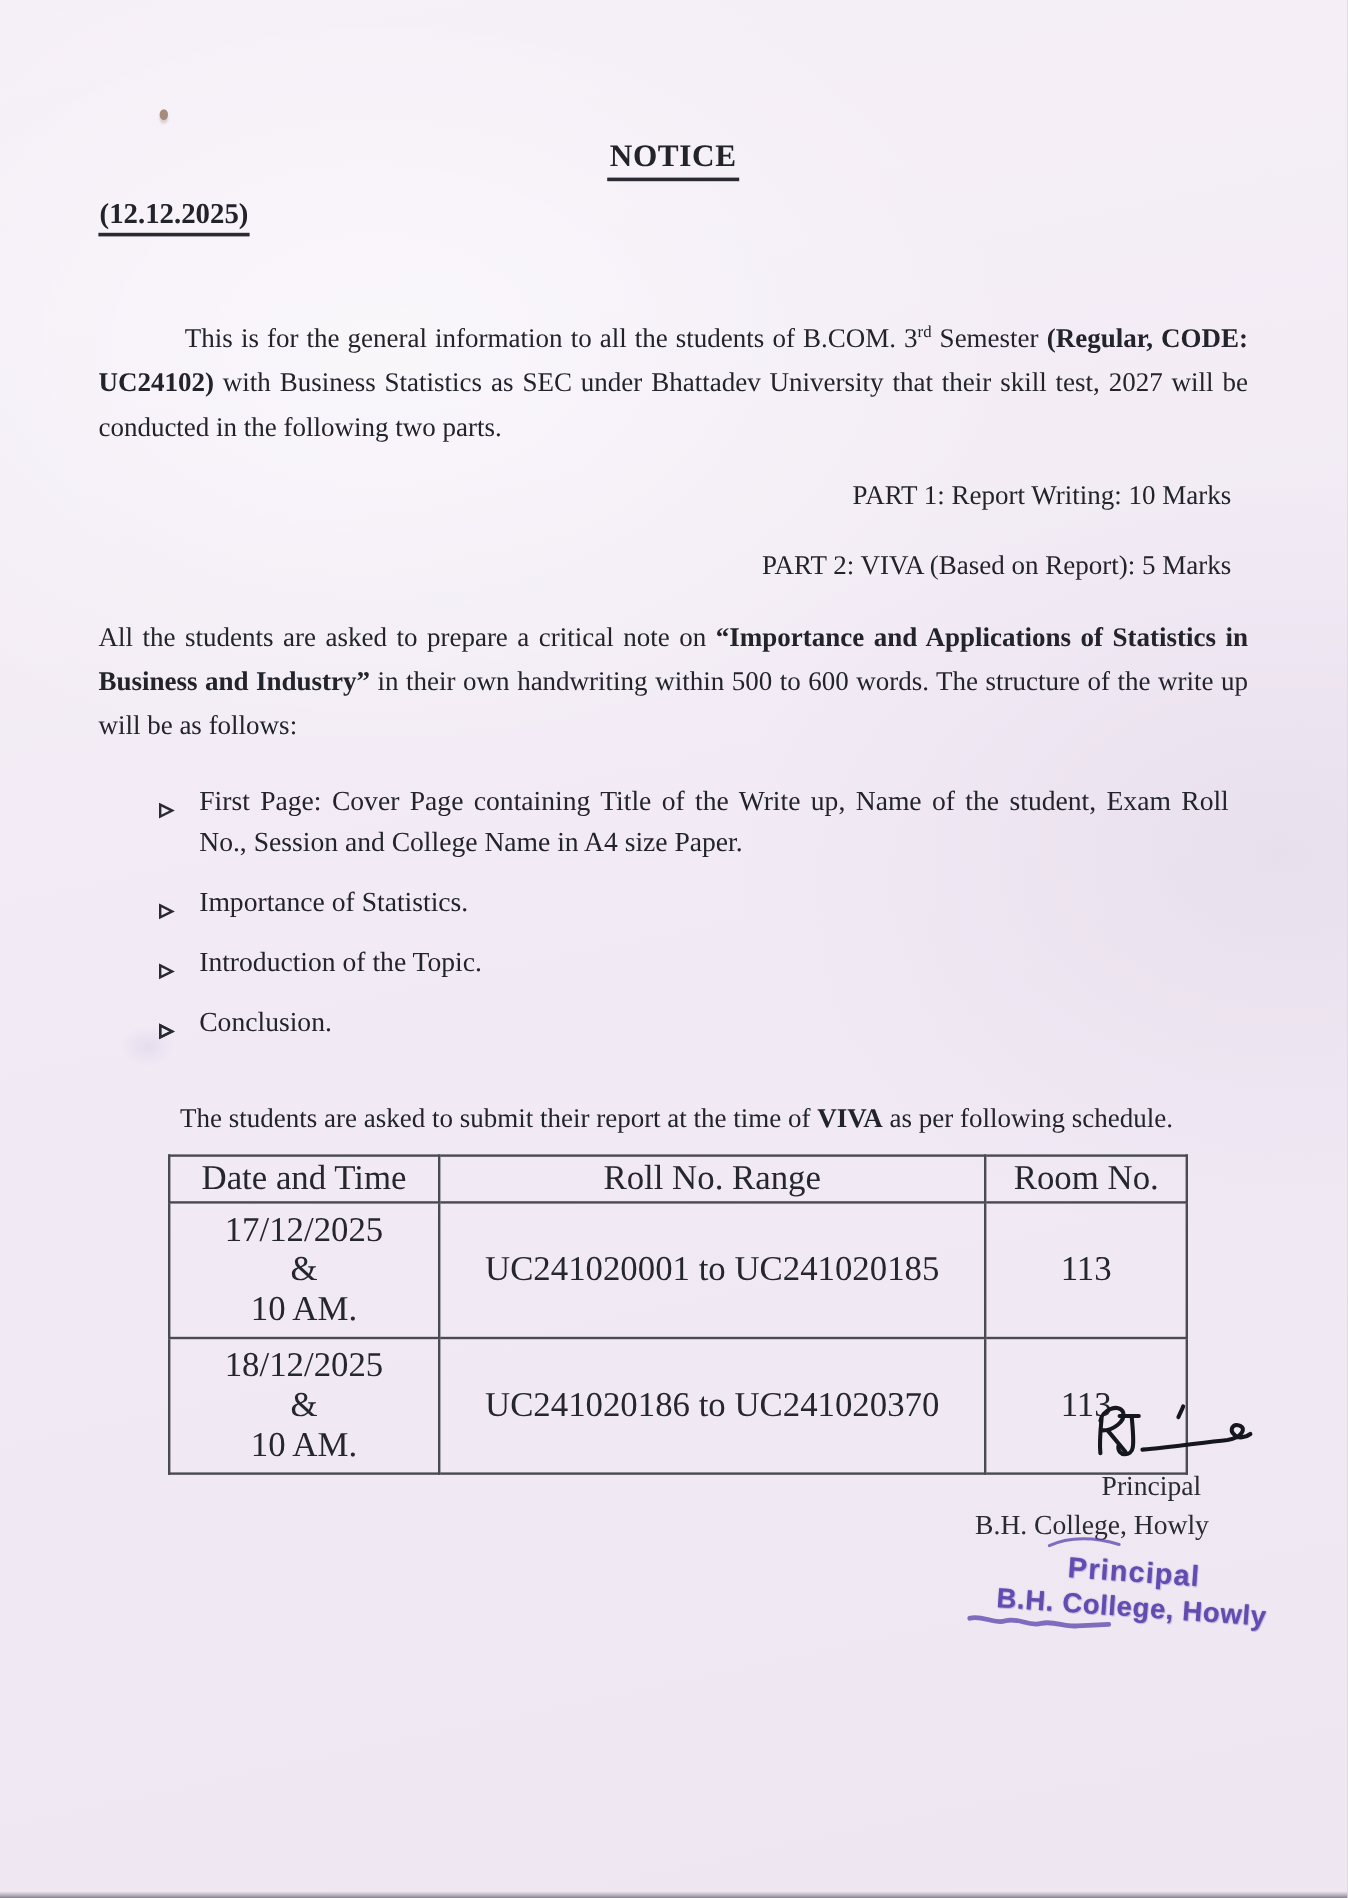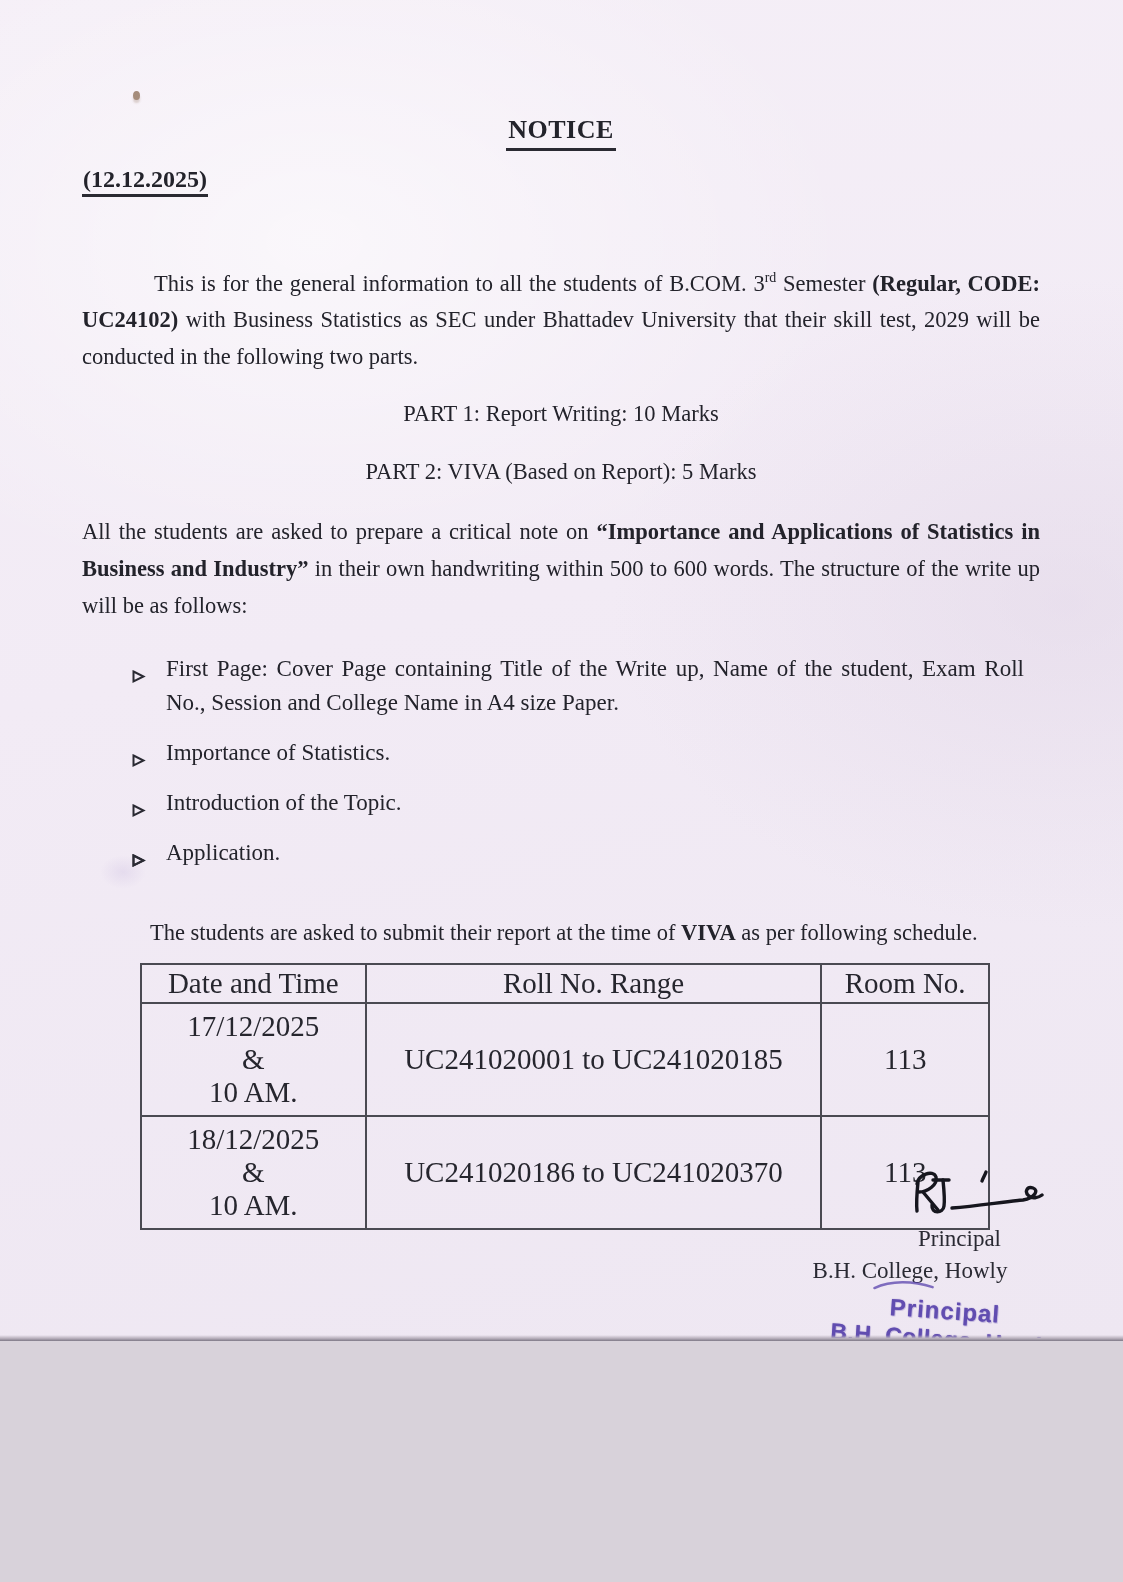--- a/index.html
+++ b/index.html
@@ -1,33 +1,33 @@
 <!DOCTYPE html>
 <html><head>
 <meta charset="utf-8">
 <style>
   html,body{margin:0;padding:0;background:#d8d2da;}
   .page{
-    position:relative;width:1123px;height:1341px;overflow:hidden;
+    position:relative;width:1123px;height:1582px;overflow:hidden;
     font-family:"Liberation Serif",serif;color:#23232b;
     background:
       radial-gradient(900px 600px at 28% 18%, rgba(255,255,255,.55) 0%, rgba(255,255,255,0) 60%),
       radial-gradient(700px 500px at 95% 45%, rgba(222,210,228,.45) 0%, rgba(222,210,228,0) 65%),
       linear-gradient(168deg,#f5eff7 0%,#f2ebf5 45%,#eee7f2 100%);
   }
   .content{position:absolute;inset:0;padding:0 83px 0 82px;box-sizing:border-box;}
   .title-wrap{text-align:center;margin-top:114px;line-height:1.25;}
   .title{display:inline-block;font-weight:bold;font-size:26px;letter-spacing:.5px;
     border-bottom:3px solid #2a2a32;padding:0 2px 1px;}
   .date-wrap{text-align:left;margin-top:15px;}
   .date-line{display:inline-block;font-weight:bold;font-size:24px;
     border-bottom:3px solid #2a2a32;padding:0 1px 1px;}
   p.body{font-size:22.5px;line-height:37px;text-align:justify;margin:0;}
   .intro{margin-top:62px !important;text-indent:72px;}
-  .center-line{text-align:center;font-size:22.5px;margin:0;}
+  .center-line{text-align:right;font-size:22.5px;margin:14px;}
   .part1{margin-top:26px;}
   .part2{margin-top:32px;}
   .task{margin-top:28px !important;}
   sup{font-size:.62em;}
   b,strong{font-weight:bold;}
   ul.reqs{list-style:none;margin:28px 0 0;padding:0;}
   ul.reqs li{position:relative;padding-left:68px;font-size:23px;line-height:34px;
     text-align:justify;margin:16px;}
   ul.reqs li .blt{position:absolute;left:33px;top:8px;}
   .sched{margin:44px 25px 0 68px !important;}
@@ -66,21 +66,21 @@
 
   <div class="content">
 
     <div class="title-wrap">
       <span class="title">NOTICE</span>
     </div>
     <div class="date-wrap">
       <span class="date-line">(12.12.2025)</span>
     </div>
 
-    <p class="body intro"><span>This is for the general information to all the students of B.COM. 3</span><sup>rd</sup><span> Semester </span><strong>(Regular, CODE: UC24102)</strong><span> with Business Statistics as SEC under Bhattadev University that their skill test, 2029 will be conducted in the following two parts.</span></p>
+    <p class="body intro"><span>This is for the general information to all the students of B.COM. 3</span><sup>rd</sup><span> Semester </span><strong>(Regular, CODE: UC24102)</strong><span> with Business Statistics as SEC under Bhattadev University that their skill test, 2027 will be conducted in the following two parts.</span></p>
 
     <p class="center-line part1">PART 1: Report Writing: 10 Marks</p>
     <p class="center-line part2">PART 2: VIVA (Based on Report): 5 Marks</p>
 
     <p class="body task"><span>All the students are asked to prepare a critical note on </span><strong>“Importance and Applications of Statistics in Business and Industry”</strong><span> in their own handwriting within 500 to 600 words. The structure of the write up will be as follows:</span></p>
 
     <ul class="reqs">
       <li>
         <span class="blt"><svg width="15" height="15" viewBox="0 0 15 15">
               <path d="M2.5 2.5 L12.5 7.5 L2.5 12.5 Z" fill="none" stroke="#2a2a33" stroke-width="2"></path>
@@ -101,21 +101,21 @@
       </li>
       <li>
         <span class="blt"><svg width="15" height="15" viewBox="0 0 15 15">
               <path d="M2.5 2.5 L12.5 7.5 L2.5 12.5 Z" fill="none" stroke="#2a2a33" stroke-width="2"></path>
             </svg></span>
       </li>
       <li>
         <span class="blt"><svg width="15" height="15" viewBox="0 0 15 15">
               <path d="M2.5 2.5 L12.5 7.5 L2.5 12.5 Z" fill="none" stroke="#2a2a33" stroke-width="2"></path>
             </svg></span>
-        <span>Application.</span>
+        <span>Conclusion.</span>
       </li>
     </ul>
 
     <p class="body sched"><span>The students are asked to submit their report at the time of </span><strong>VIVA</strong><span> as per following schedule.</span></p>
 
     <table class="tt">
       <colgroup>
           <col style="width:225px">
           <col style="width:457px">
           <col style="width:168px">

